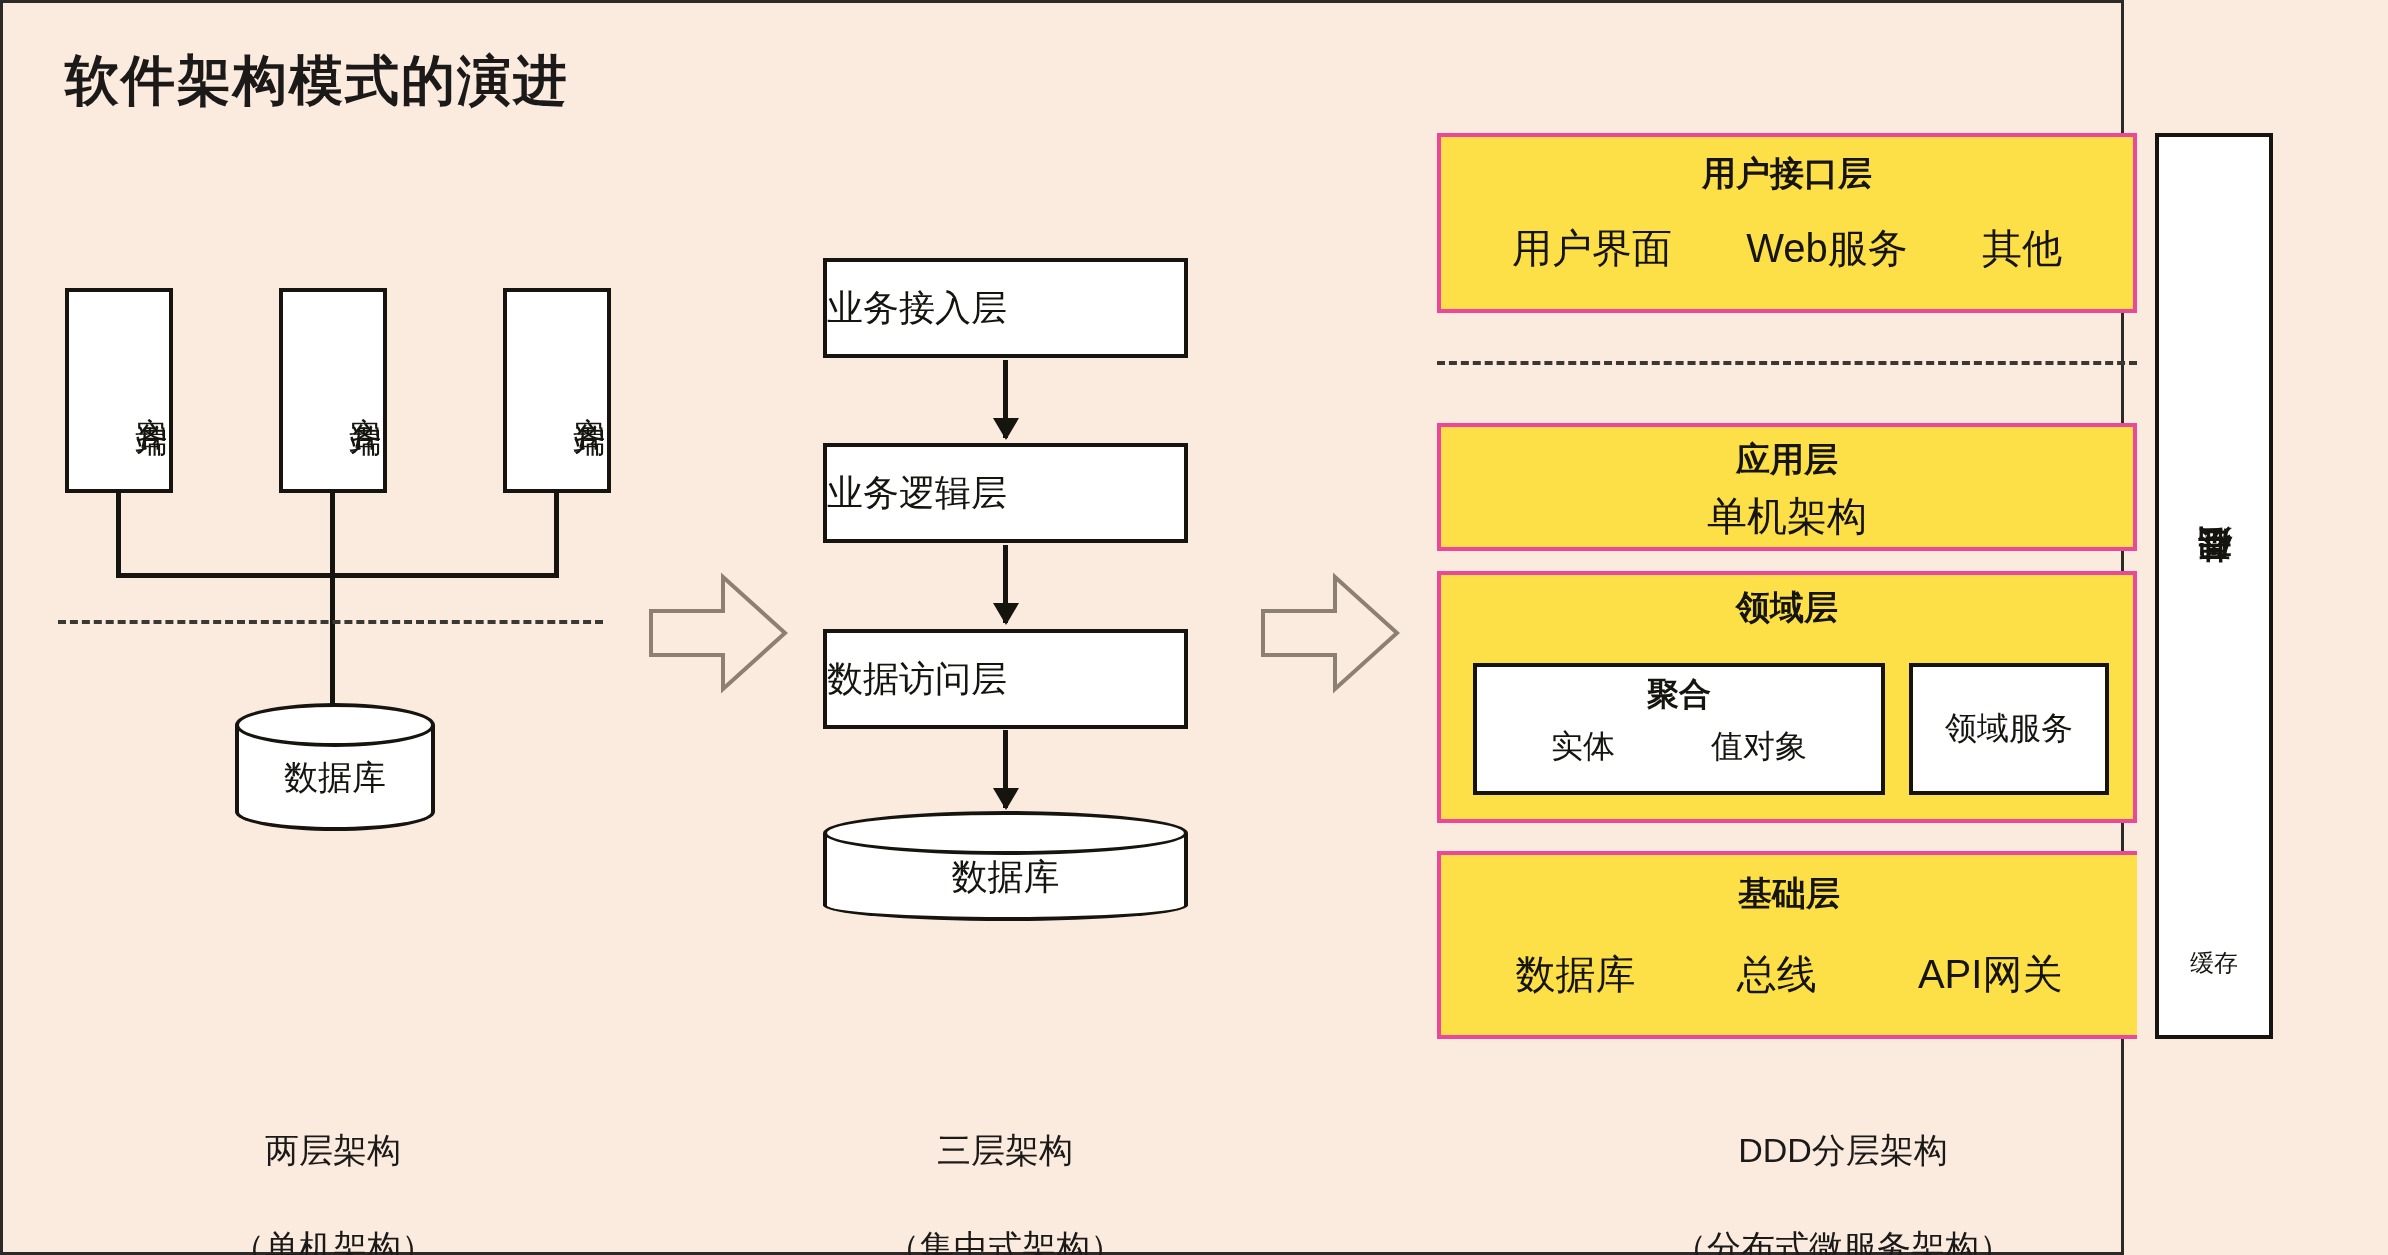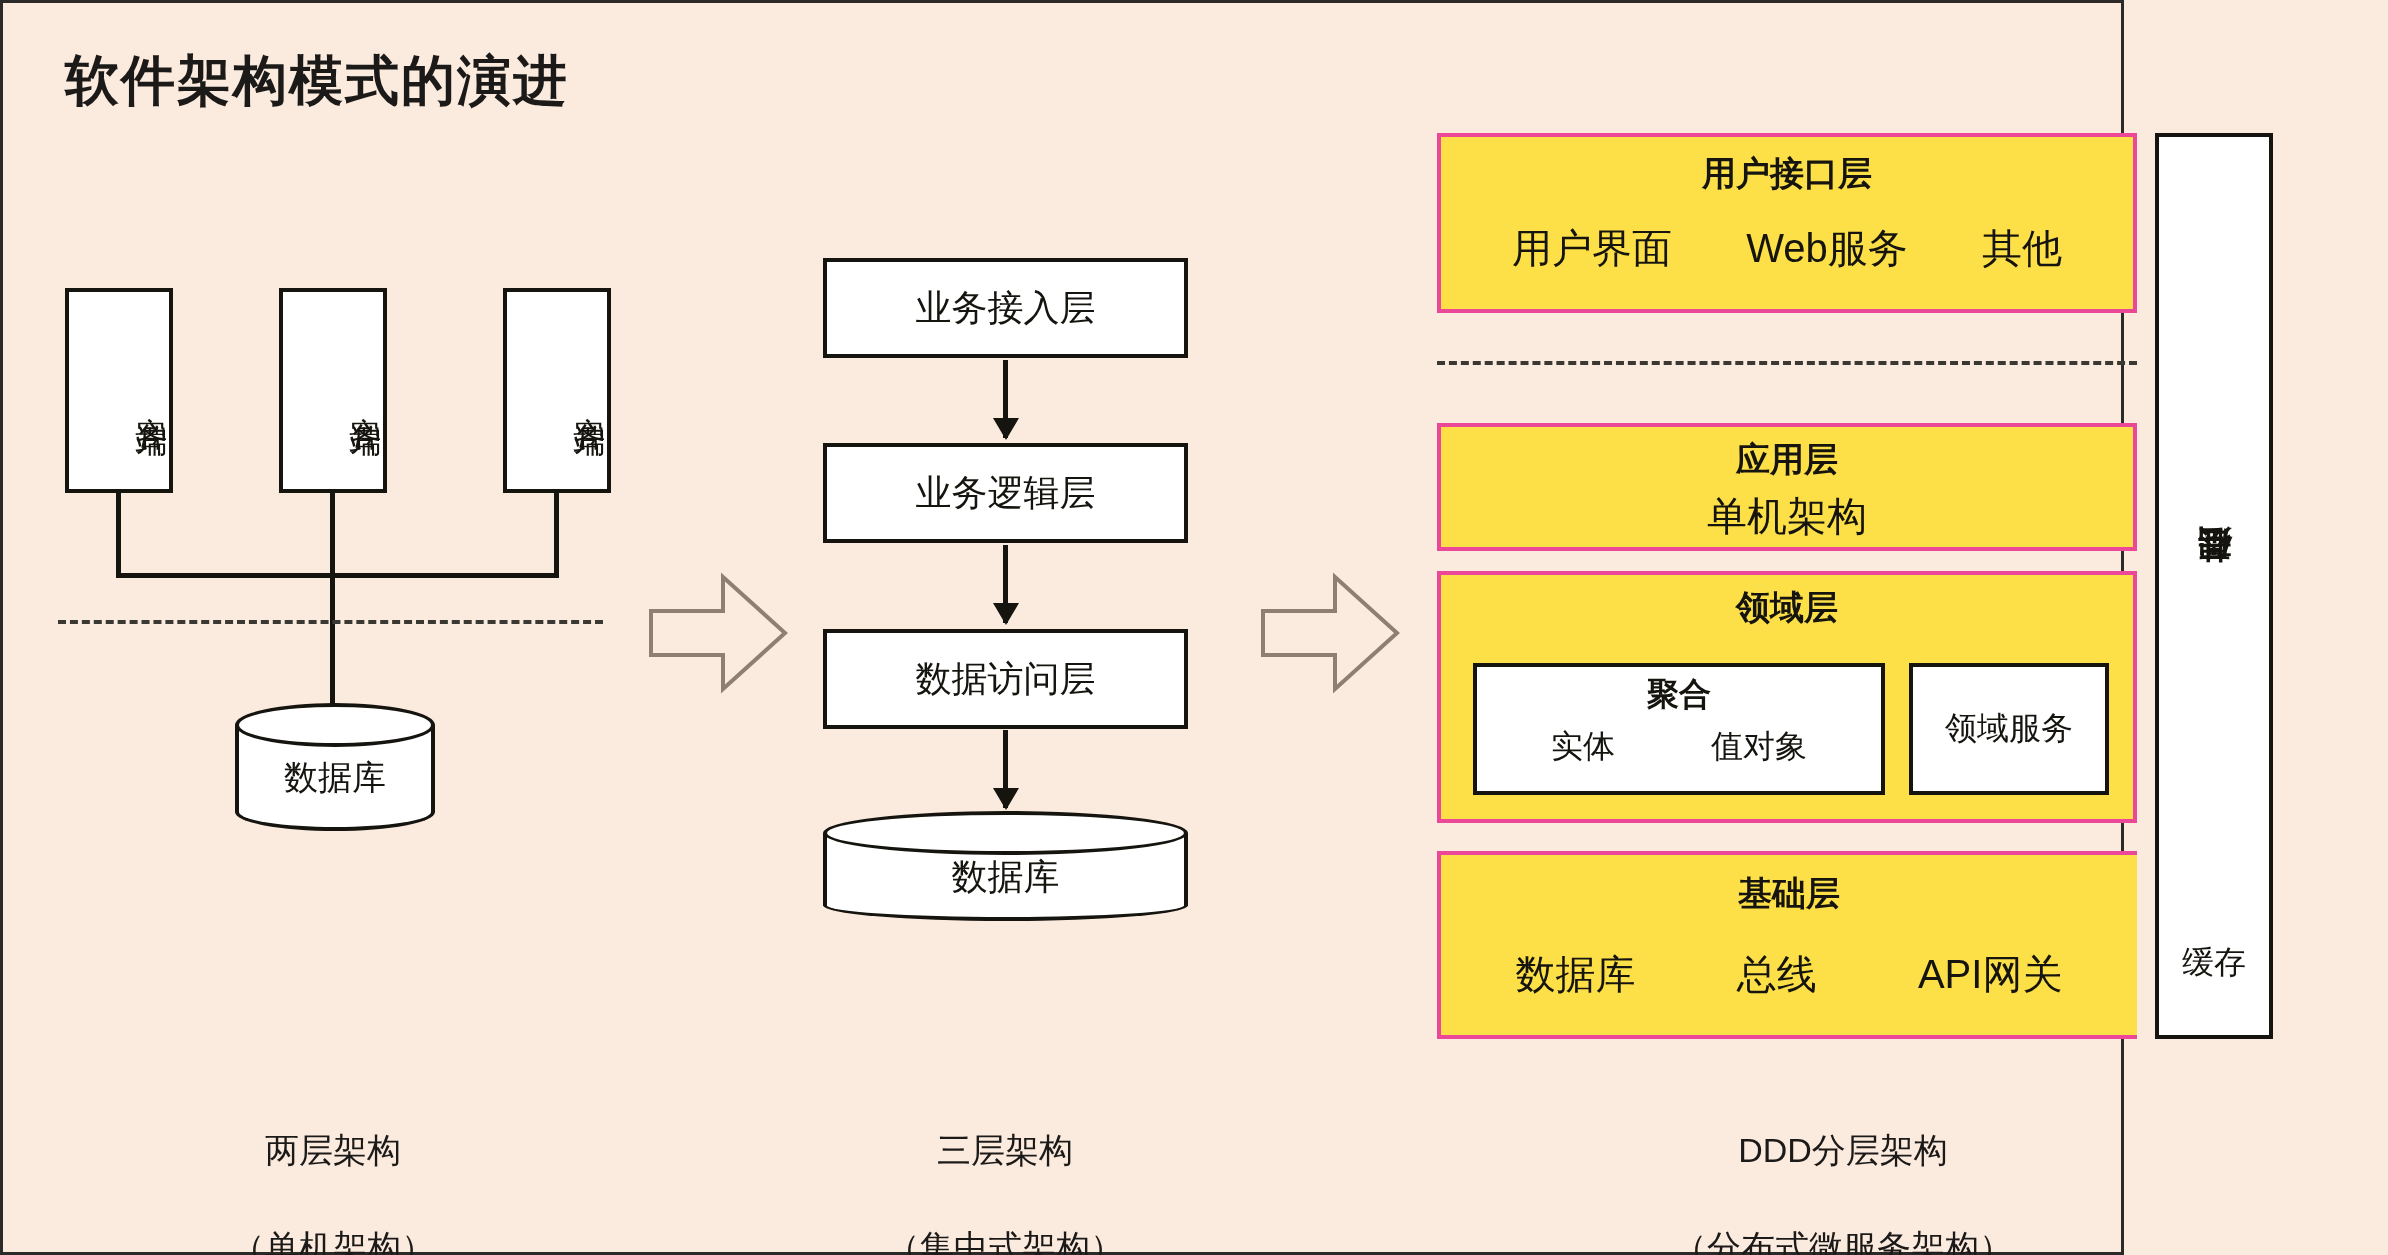--- a/index.html
+++ b/index.html
@@ -21,21 +21,21 @@
     font-size:54px;font-weight:700;color:#1b1a18;
     letter-spacing:2px;
     white-space:nowrap;
   }
   
   .box{
     position:absolute;
     background:#ffffff;
     border:4px solid #15140f;
     box-sizing:border-box;
-    display:flex;align-items:center;justify-content:center;
+    display:flex;align-items:center;
     color:#15140f;
   }
   .client{
     width:108px;height:205px;
     font-size:32px;line-height:1.12;
     writing-mode:vertical-rl;
     text-orientation:upright;
     letter-spacing:4px;
     padding-top:12px;
     align-items:flex-start;justify-content:center;
@@ -243,21 +243,21 @@
 
     <div class="ddd-layer" style="left:1434px;top:848px;width:700px;height:188px;border-right:none;">
       <div class="ddd-head" style="margin-top:16px;">基础层</div>
       <div class="ddd-items" style="justify-content:space-around;margin-top:30px;padding:0 24px;">
         <span>数据库</span>
         <span>总线</span>
         <span>API网关</span>
       </div>
     </div>
 
-    <div style="position:absolute;left:2152px;top:938px;width:118px;height:44px;display:flex;align-items:center;justify-content:center;font-size:32px;color:#15140f;">
+    <div style="position:absolute;left:2152px;top:938px;width:118px;height:44px;display:flex;align-items:center;justify-content:center;font-size:24px;color:#15140f;">
       <span>缓存</span>
     </div>
 
     <div class="caption" style="left:1560px;top:1075px;width:560px;">
       <div>DDD分层架构</div>
       <div>（分布式微服务架构）</div>
     </div>
   </div>
 
 </div>

